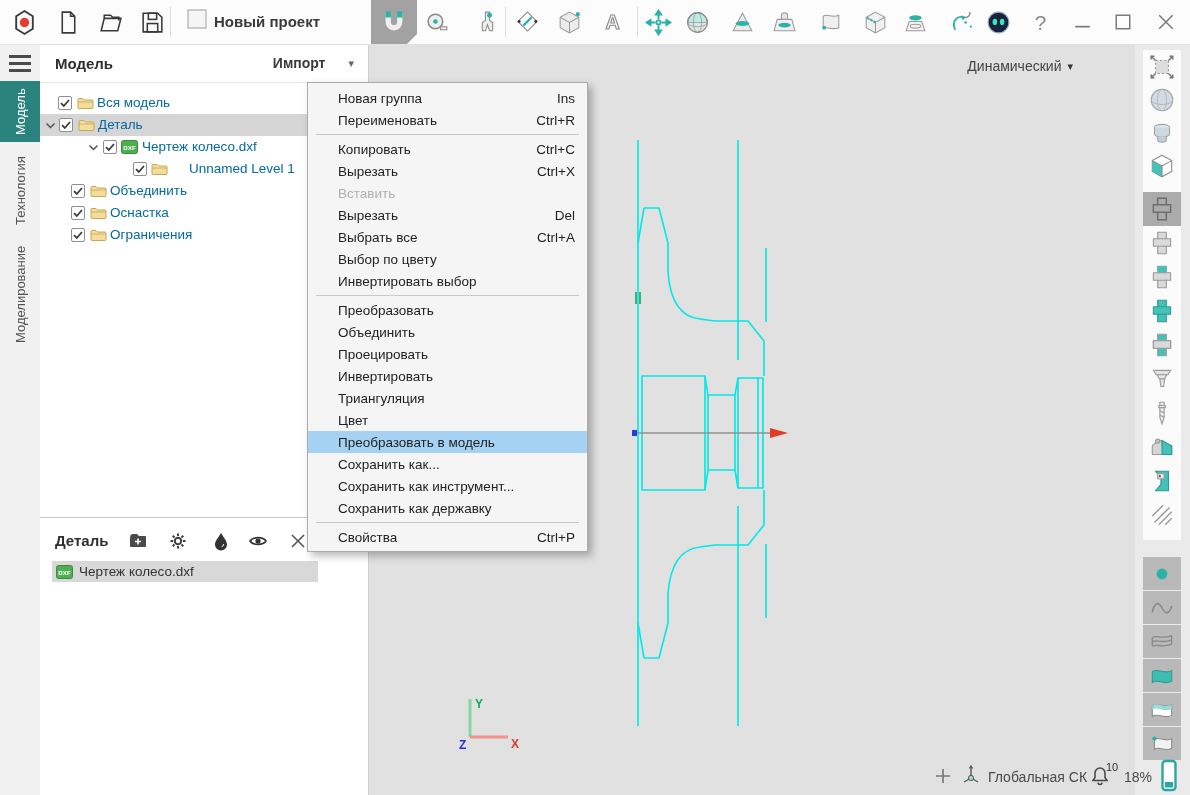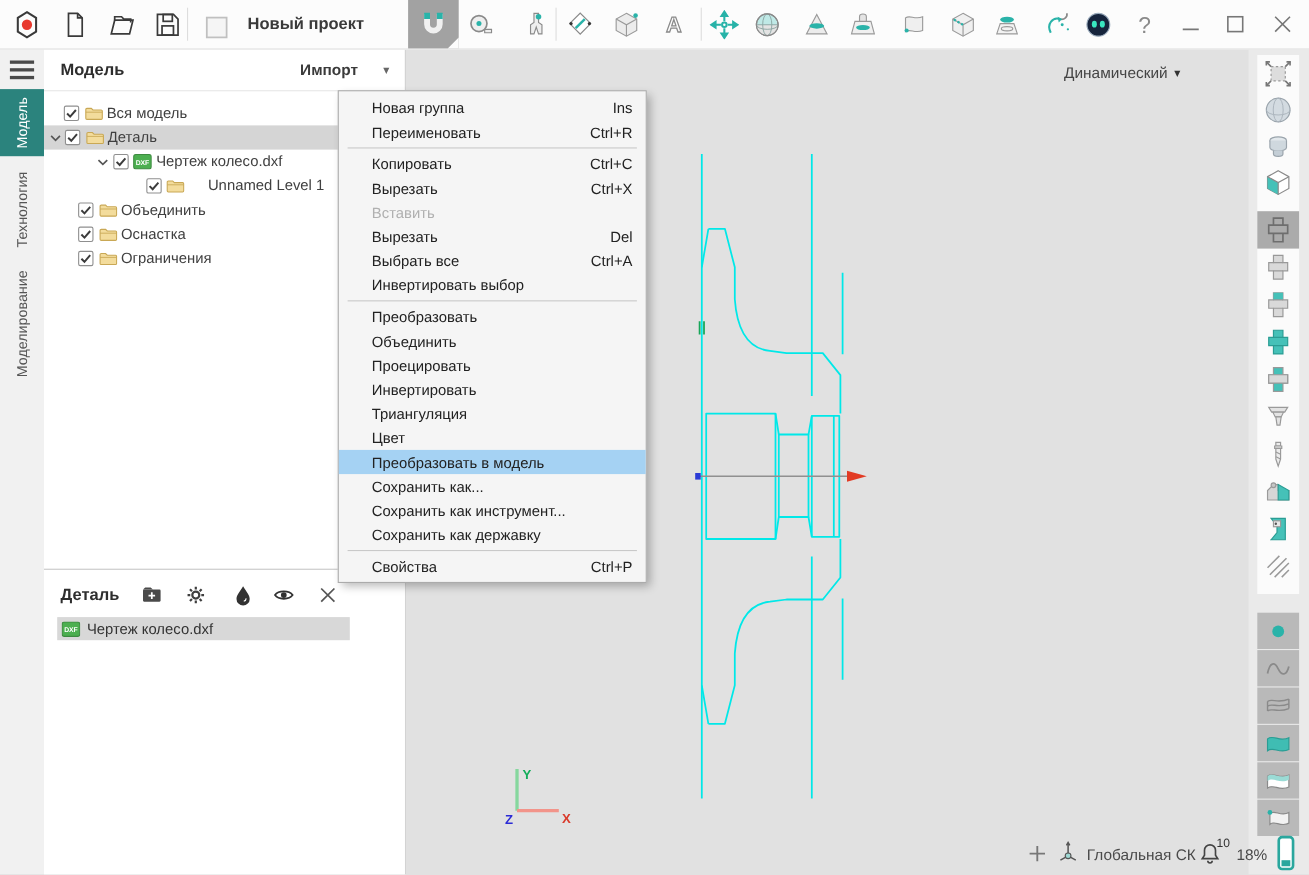--- a/index.html
+++ b/index.html
@@ -13,21 +13,21 @@
     background:#fcfcfc; border-bottom:1px solid #e2e2e2; z-index:40; }
   .tb-btn { position:absolute; top:6px; width:32px; height:32px; display:flex;
     align-items:center; justify-content:center; }
   .tb-btn svg { width:27px; height:27px; }
   .tb-sep { position:absolute; top:7px; width:1px; height:30px; background:#ddd; }
   .magnet-btn { position:absolute; left:371px; top:0; width:46px; height:44px;
     background:#a2a2a2; display:flex; align-items:center; justify-content:center; }
   .magnet-btn svg { width:30px; height:30px; }
   .magnet-btn::after { content:""; position:absolute; right:0; bottom:0;
     border-style:solid; border-width:0 0 10px 10px; border-color:transparent transparent #fcfcfc transparent; }
-  .proj-chip { position:absolute; left:184px; top:6px; display:flex; align-items:flex-end; gap:15px; }
+  .proj-chip { position:absolute; left:184px; top:6px; display:flex; align-items:flex-start; gap:4px; }
   .proj-chip svg { width:26px; height:26px; }
   .proj-title { font-size:15px; font-weight:bold; color:#3a3a3a; line-height:32px; }
 
   
   .left-strip { position:absolute; left:0; top:45px; width:40px; height:750px;
     background:#f1f1f1; z-index:30; }
   .hamburger { position:absolute; left:9px; top:10px; width:22px; height:18px; }
   .hamburger div { height:3px; background:#4a4a4a; margin-bottom:4px; }
   .vtab { position:absolute; left:0; width:40px; writing-mode:vertical-rl;
     transform:rotate(180deg); display:flex; align-items:center; justify-content:center;
@@ -45,21 +45,21 @@
   .import-btn .caret { color:#666; font-size:11px; }
 
   .tree { position:absolute; left:0; top:47px; width:100%; }
   .trow { position:relative; height:22px; width:100%; }
   .trow.selected { background:#d5d5d5; }
   .trow .arr { position:absolute; top:7px; width:11px; height:9px; }
   .trow .cbx { position:absolute; top:4px; width:14px; height:14px; background:#fff;
     border:1px solid #8f8f8f; border-radius:2px; }
   .trow .cbx svg { width:12px; height:12px; }
   .trow .ficon { position:absolute; top:4px; width:17px; height:14px; }
-  .trow .lbl { position:absolute; top:3px; font-size:13.5px; color:#404040; white-space:nowrap;text-align:center; }
+  .trow .lbl { position:absolute; top:3px; font-size:13.5px; color:#0369a1; white-space:nowrap;text-align:center; }
 
   .detail-sec { position:absolute; left:0; top:472px; width:100%; height:278px;
     border-top:1px solid #c8c8c8; background:#fff; }
   .detail-title { position:absolute; left:15px; top:14px; font-size:15px; font-weight:bold; color:#2e2e2e; }
   .d-icon { position:absolute; top:13px; width:20px; height:20px; }
   .d-icon svg { width:20px; height:20px; }
   .file-row { position:absolute; left:12px; top:43px; width:266px; height:21px;
     background:#d8d8d8; display:flex; align-items:center; gap:6px; padding-left:4px; }
   .file-row svg { width:17px; height:14px; }
   .file-row span { font-size:13.5px; color:#333; }
@@ -684,20 +684,23 @@
       </div>
       <div class="mi">
         <span>Вырезать</span>
         <span class="sc">Del</span>
       </div>
       <div class="mi">
         <span>Выбрать все</span>
         <span class="sc">Ctrl+A</span>
       </div>
       <div class="mi">
+        <span>Выбор по цвету</span>
+      </div>
+      <div class="mi">
         <span>Инвертировать выбор</span>
       </div>
       <div class="msep"></div>
       <div class="mi">
         <span>Преобразовать</span>
       </div>
       <div class="mi">
         <span>Объединить</span>
       </div>
       <div class="mi">

